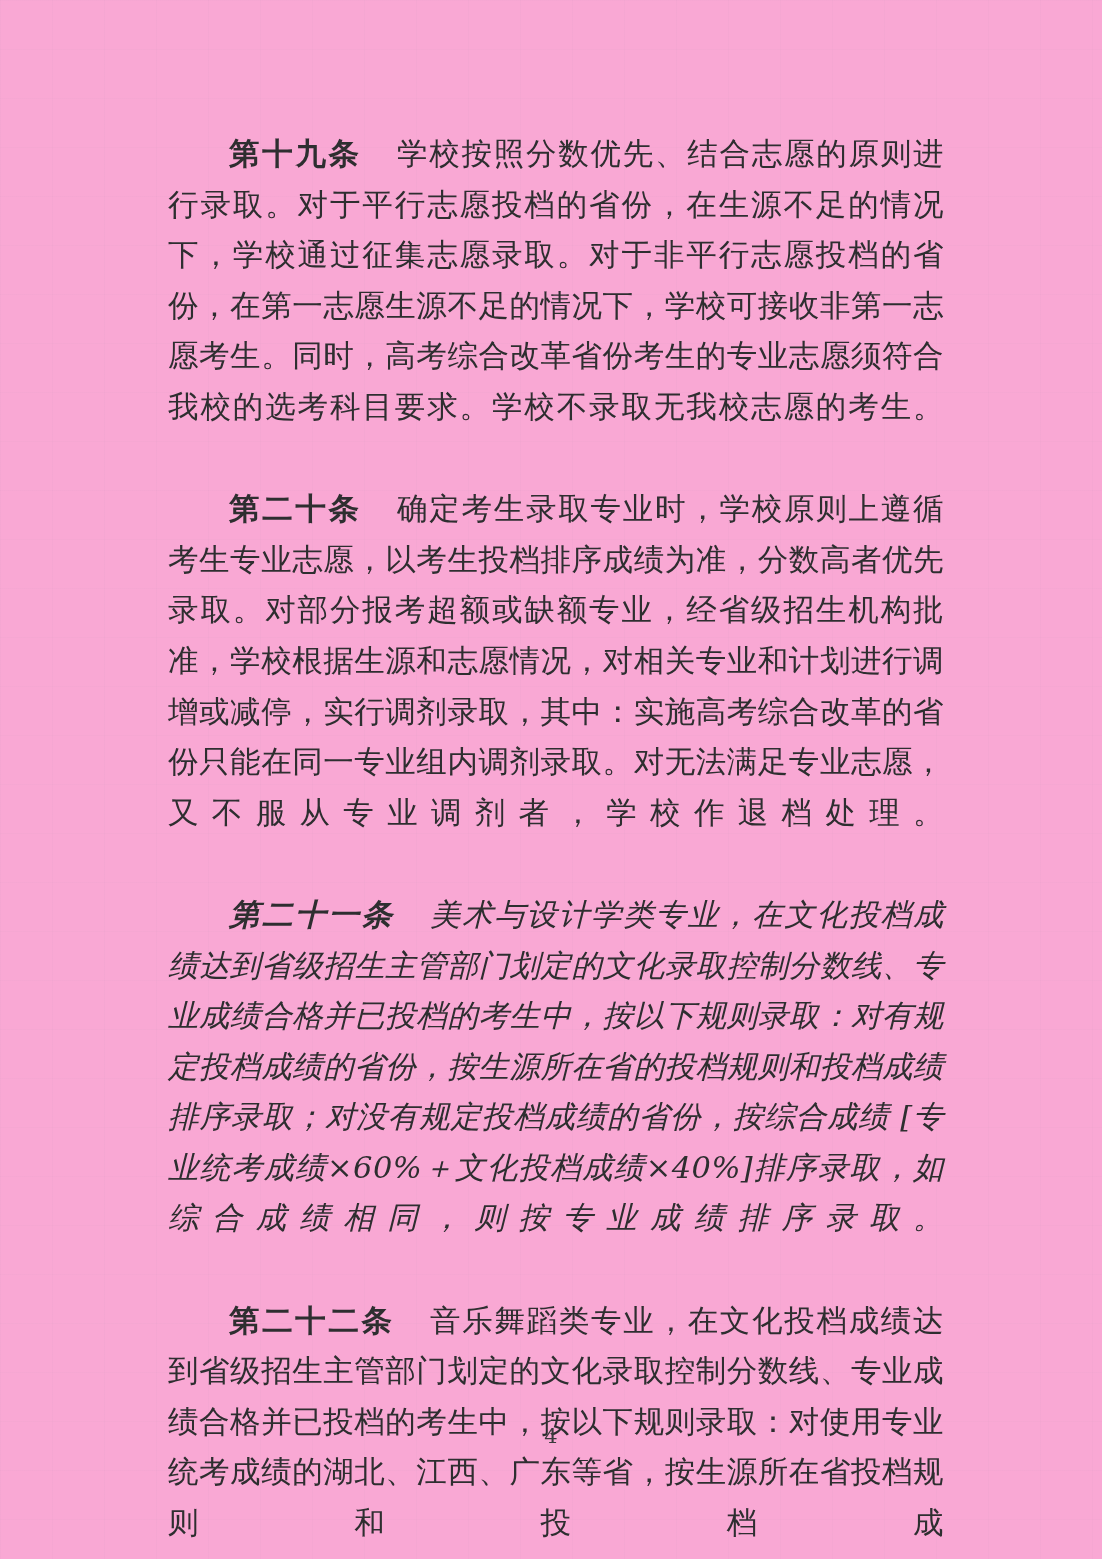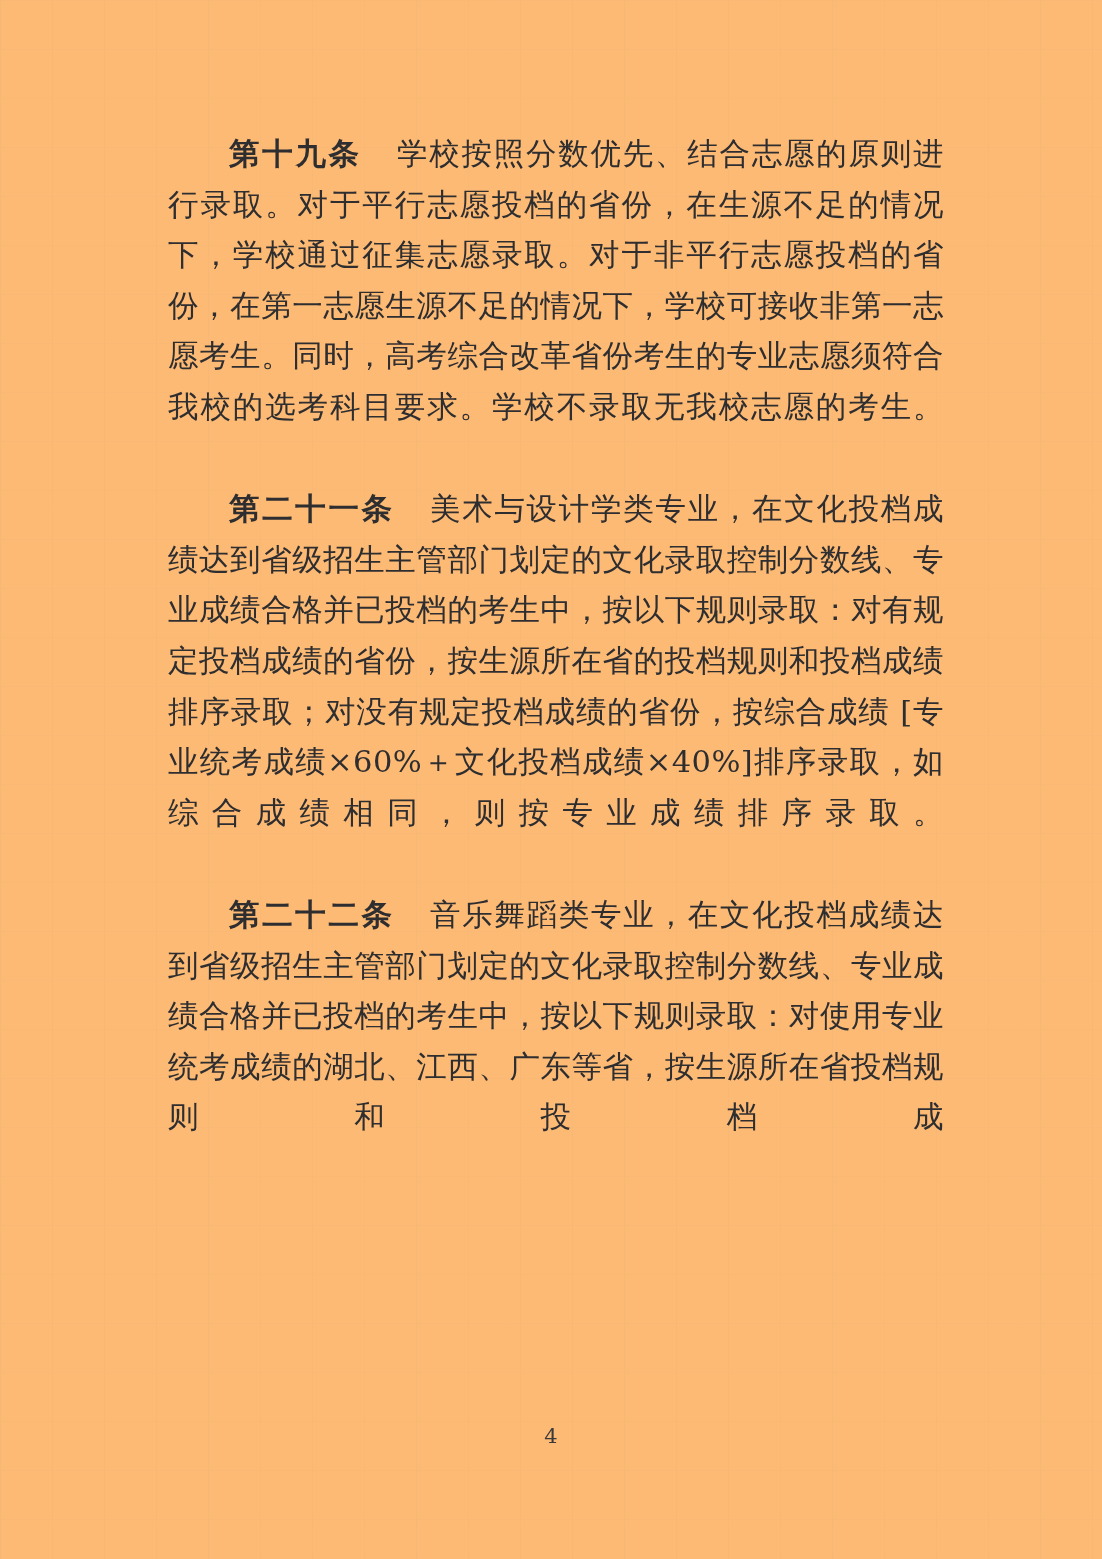--- a/index.html
+++ b/index.html
@@ -12,21 +12,21 @@
     height: 1559px;
     background: #ffffff;
     font-family: "DejaVu Serif", serif;
     overflow: hidden;
   }
 
   .page {
     position: relative;
     width: 1102px;
     height: 1559px;
-    background: #fdba74;
+    background: #f9a8d4;
     box-sizing: border-box;
     padding-left: 12px;
   }
 
   
   .paper-texture {
     position: absolute;
     inset: 0;
     background-image:
       repeating-linear-gradient(to right, rgba(120,130,150,0.030) 0 1px, rgba(0,0,0,0) 1px 52px),
@@ -74,20 +74,21 @@
     letter-spacing: 1.4px;
   }
 
   .head-gap {
     display: inline-block;
     width: 34px;
   }
 
   .formula {
     font-family: "DejaVu Serif", "Liberation Serif", serif;
+    font-style: italic;
   }
 
   .page-number {
     position: absolute;
     left: 0;
     right: 0;
     top: 1424px;
     text-align: center;
     font-family: "DejaVu Serif", "Liberation Serif", serif;
     font-size: 21px;
@@ -98,20 +99,21 @@
 <body>
 
 <div class="page">
 
   <div class="paper-texture"></div>
 
   <div class="text-block">
 
     <p class="para"><span class="art-head">第十九条</span><span class="head-gap"></span><span>学校按照分数优先、结合志愿的原则进行录取。对于平行志愿投档的省份，在生源不足的情况下，学校通过征集志愿录取。对于非平行志愿投档的省份，在第一志愿生源不足的情况下，学校可接收非第一志愿考生。同时，高考综合改革省份考生的专业志愿须符合我校的选考科目要求。学校不录取无我校志愿的考生。</span></p>
 
+    <p class="para"><span class="art-head">第二十条</span><span class="head-gap"></span><span>确定考生录取专业时，学校原则上遵循考生专业志愿，以考生投档排序成绩为准，分数高者优先录取。对部分报考超额或缺额专业，经省级招生机构批准，学校根据生源和志愿情况，对相关专业和计划进行调增或减停，实行调剂录取，其中：实施高考综合改革的省份只能在同一专业组内调剂录取。对无法满足专业志愿，又不服从专业调剂者，学校作退档处理。</span></p>
 
 
     <p class="para formula"><span class="art-head">第二十一条</span><span class="head-gap"></span><span>美术与设计学类专业，在文化投档成绩达到省级招生主管部门划定的文化录取控制分数线、专业成绩合格并已投档的考生中，按以下规则录取：对有规定投档成绩的省份，按生源所在省的投档规则和投档成绩排序录取；对没有规定投档成绩的省份，按综合成绩 [专业统考成绩×60%＋文化投档成绩×40%]排序录取，如综合成绩相同，则按专业成绩排序录取。</span></p>
 
     <p class="para"><span class="art-head">第二十二条</span><span class="head-gap"></span><span>音乐舞蹈类专业，在文化投档成绩达到省级招生主管部门划定的文化录取控制分数线、专业成绩合格并已投档的考生中，按以下规则录取：对使用专业统考成绩的湖北、江西、广东等省，按生源所在省投档规则和投档成</span></p>
 
   </div>
 
   <div class="page-number">4</div>
 

